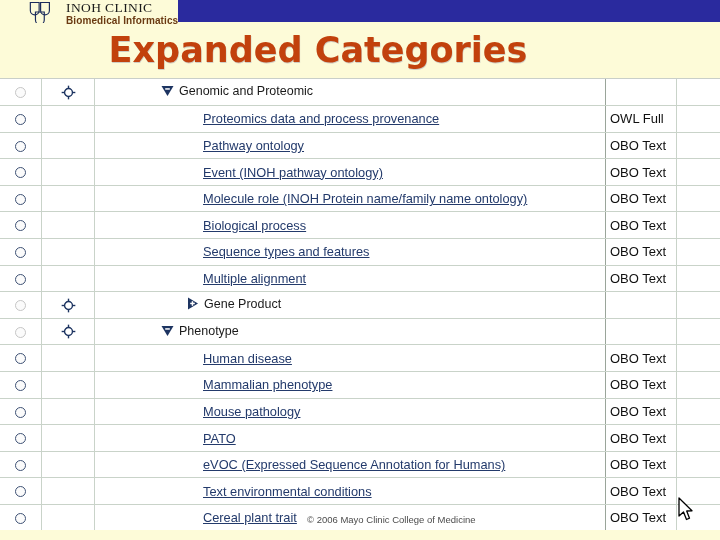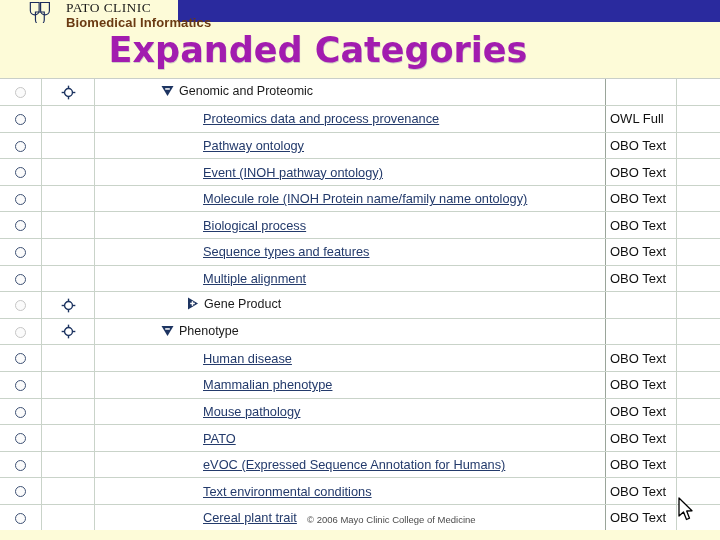--- a/index.html
+++ b/index.html
@@ -55,39 +55,39 @@
   #logo-main {
     font-family: "Liberation Serif", serif;
     font-size: 13.5px;
     letter-spacing: 0.4px;
     color: #1a1a1a;
     font-weight: 400;
     white-space: nowrap;
   }
   #logo-sub {
     font-family: "Liberation Sans", sans-serif;
-    font-size: 13px;
+    font-size: 10px;
     font-weight: bold;
     color: #6a3a12;
     white-space: nowrap;
     margin-top: 1px;
     letter-spacing: 0.1px;
   }
 
   
   #title {
     position: absolute;
     left: 0;
     top: 30px;
     width: 636px;
     text-align: center;
     font-family: "DejaVu Sans", sans-serif;
     font-weight: bold;
     font-size: 35px;
-    color: #a21caf;
+    color: #c2410c;
     letter-spacing: 0px;
     text-shadow: 0.5px 0.5px 0 rgba(120,120,160,0.35);
   }
 
   
   #table-wrap {
     position: absolute;
     left: 0;
     top: 78px;
     width: 720px;
@@ -204,21 +204,21 @@
 
   <div id="logo">
     <svg id="logo-shield" viewBox="0 0 46 30">
       <g fill="none" stroke="#1c2c5b" stroke-width="1.6">
         <path d="M3 2 h12 v11 a6 6 0 0 1 -12 0 z"></path>
         <path d="M17 2 h12 v11 a6 6 0 0 1 -12 0 z"></path>
         <path d="M10 15 h12 v11 a6 6 0 0 1 -12 0 z"></path>
       </g>
     </svg>
     <div id="logo-text">
-      <span id="logo-main">PATO CLINIC</span>
+      <span id="logo-main">INOH CLINIC</span>
       <span id="logo-sub">Biomedical Informatics</span>
     </div>
   </div>
 
   <div id="title">Expanded Categories</div>
 
   <div id="table-wrap">
     <table id="grid">
       <tbody id="grid-body">
           <tr>

